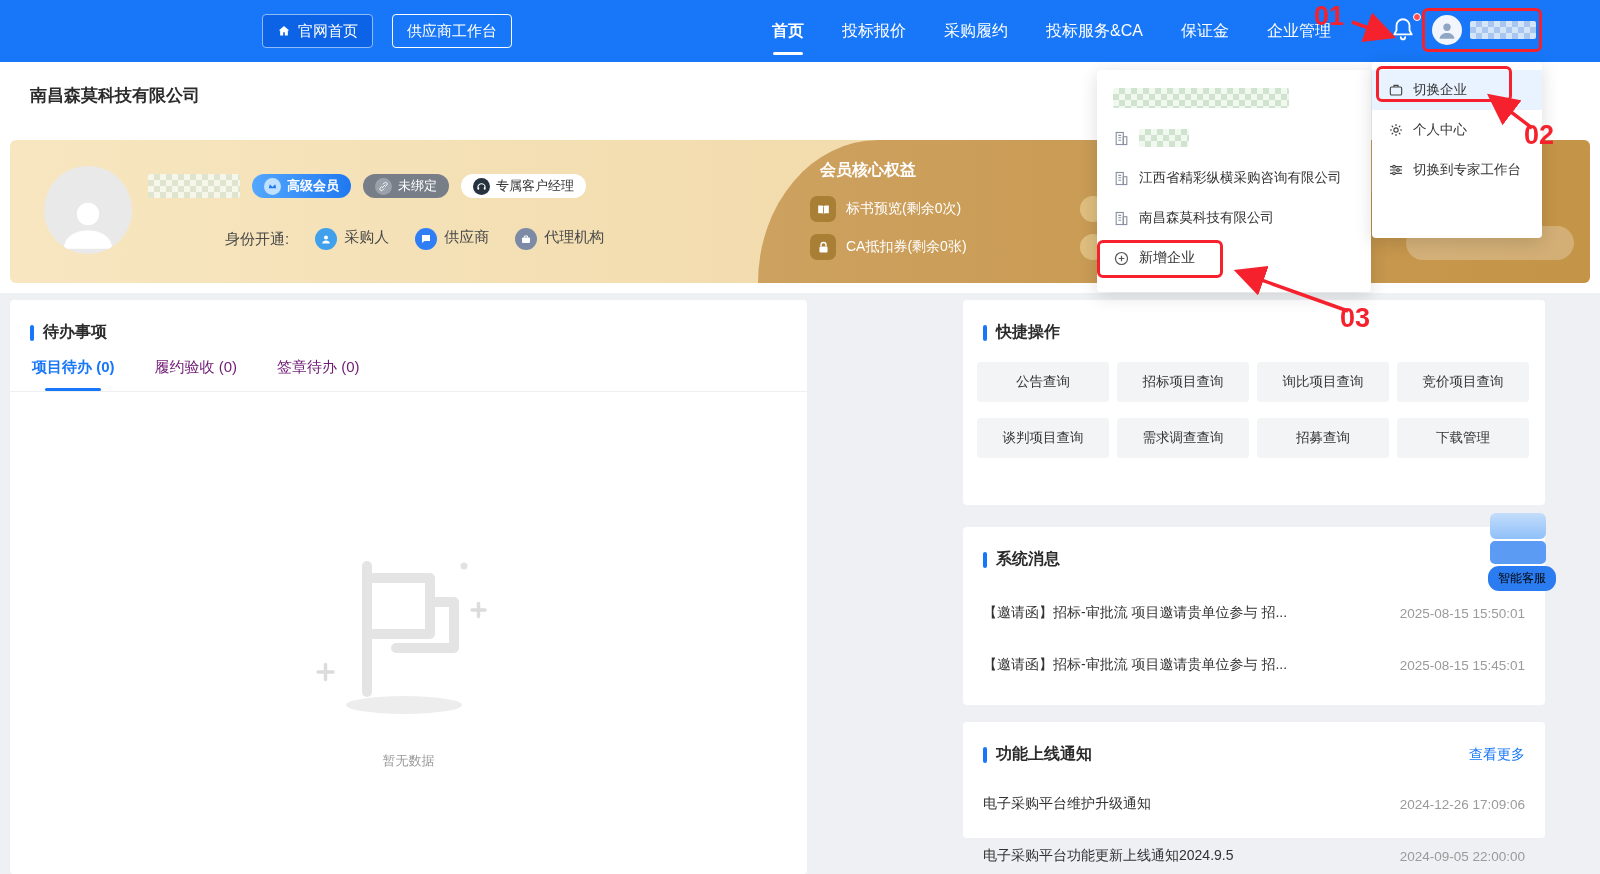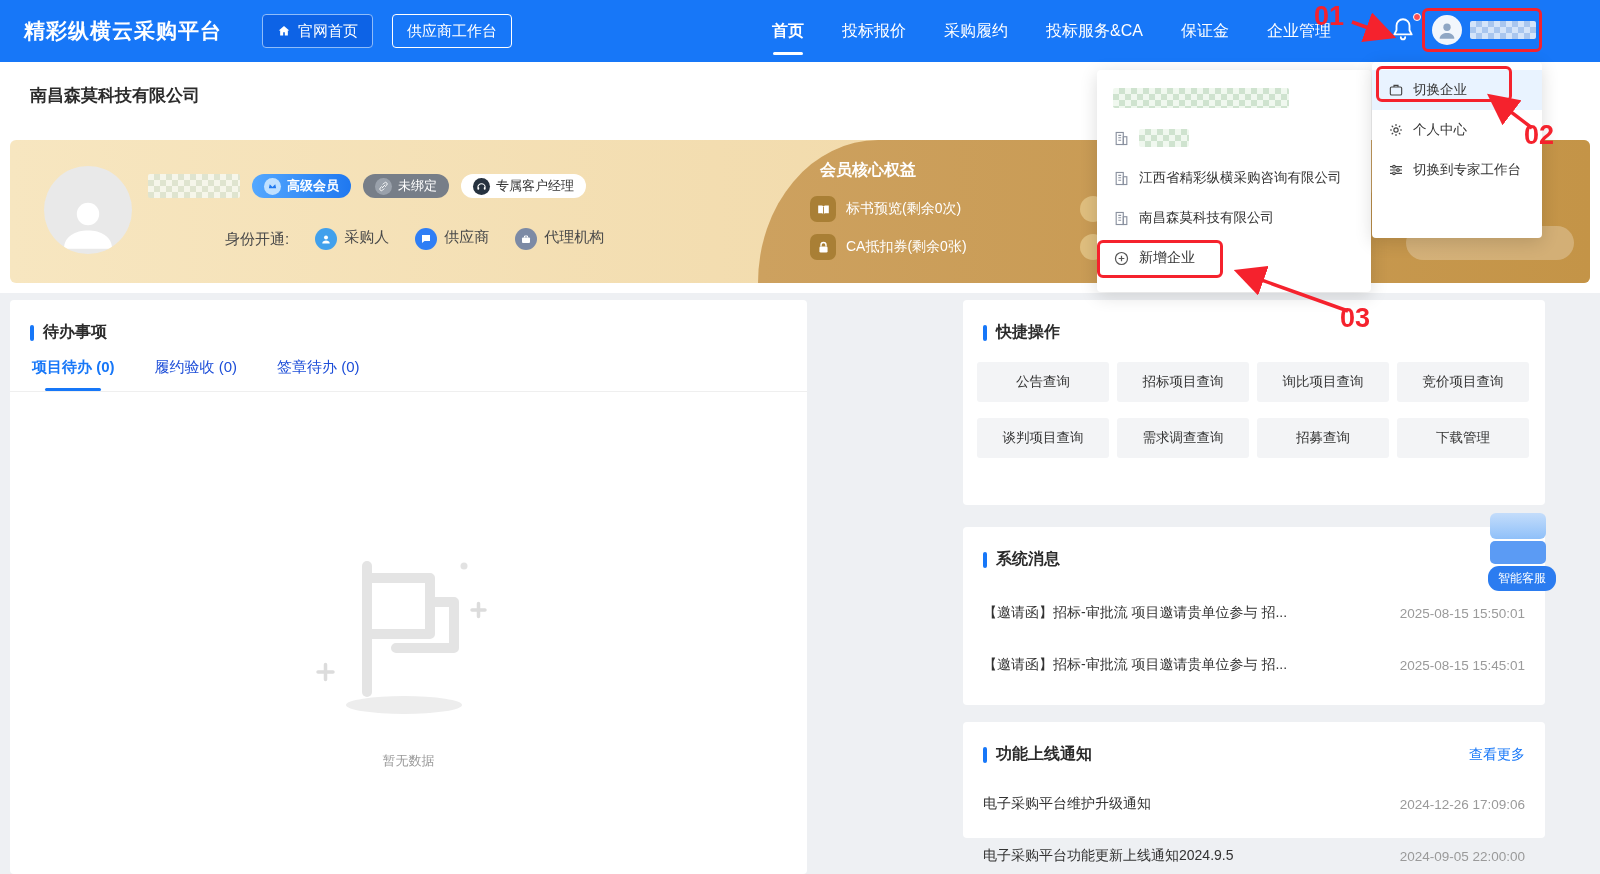--- a/index.html
+++ b/index.html
@@ -70,21 +70,21 @@
   
   .card{position:absolute;background:#fff;border-radius:4px}
   .card-todo{left:10px;top:300px;width:797px;height:574px}
   .card-quick{left:963px;top:300px;width:582px;height:205px}
   .card-msg{left:963px;top:527px;width:582px;height:178px}
   .card-notice{left:963px;top:722px;width:582px;height:116px}
   .sec-title{display:flex;align-items:center;gap:9px;font-size:16px;font-weight:bold;color:#2b2b2b}
   .sec-title::before{content:"";width:4px;height:16px;background:#1777f8;border-radius:2px}
   .todo-title{position:absolute;left:20px;top:22px}
   .tabs{position:absolute;left:0;top:58px;width:100%;display:flex;gap:40px;padding:0 0 14px 22px;border-bottom:1px solid #efefef}
-  .tab{font-size:15px;color:#1d4ed8;position:relative;cursor:pointer}
+  .tab{font-size:15px;color:#701a75;position:relative;cursor:pointer}
   .tab.active{color:#1777f8;font-weight:bold}
   .tab.active::after{content:"";position:absolute;left:50%;transform:translateX(-50%);bottom:-14px;width:56px;height:3px;background:#1777f8;border-radius:2px}
   .empty-flag{position:absolute;left:50%;top:250px;transform:translateX(-50%)}
   .empty-text{position:absolute;left:0;top:452px;width:100%;text-align:center;color:#9a9a9a;font-size:13px}
 
   .quick-title{position:absolute;left:20px;top:22px}
   .quick-grid{position:absolute;left:14px;top:62px;width:554px;display:flex;flex-wrap:wrap;gap:16px 8px}
   .quick-btn{width:132px;height:40px;background:#f3f4f6;border-radius:3px;display:flex;align-items:center;justify-content:center;
              font-size:13.5px;color:#333;cursor:pointer;white-space:nowrap}
 
@@ -93,36 +93,35 @@
   .row{height:52px;display:flex;align-items:center;justify-content:space-between;padding:0 20px;cursor:pointer}
   .row-text{font-size:14px;color:#333;max-width:370px;overflow:hidden;text-overflow:ellipsis;white-space:nowrap}
   .row-time{font-size:13.5px;color:#9a9a9a;white-space:nowrap}
   .notice-head{position:absolute;left:0;top:22px;width:100%;display:flex;justify-content:space-between;align-items:center;padding:0 20px}
   .more-link{font-size:14px;color:#1777f8;cursor:pointer}
 
   
   .float-bot{position:absolute;z-index:18}
   .bot-sq1{left:1490px;top:513px;width:56px;height:26px;border-radius:6px;background:linear-gradient(180deg,#c4ddfb,#8fc0f9)}
   .bot-sq2{left:1490px;top:541px;width:56px;height:23px;border-radius:5px;background:#5b9bf4}
-  .service-badge{left:1488px;top:566px;background:#2b7cf0;color:#ffffff;font-size:12px;padding:4px 10px;border-radius:11px;cursor:pointer;white-space:nowrap}
+  .service-badge{left:1488px;top:566px;background:#2b7cf0;color:#000000;font-size:12px;padding:4px 10px;border-radius:11px;cursor:pointer;white-space:nowrap}
 
   
   .hl-box{position:absolute;border:3px solid #f5222d;border-radius:6px;z-index:50;pointer-events:none}
   .anno-num{position:absolute;color:#f5222d;font-size:27px;font-weight:bold;z-index:50;pointer-events:none}
   .anno-arrows{position:absolute;left:0;top:0;width:1600px;height:874px;z-index:49;pointer-events:none}
 
   svg{display:block}
 </style>
 </head>
 <body>
 
 <div class="white-backing"></div>
 
 <header class="topbar">
-  <div class="logo">精彩纵横云采购平台</div>
 
   <div class="hdr-btn solid">
     <span>
       <svg width="14" height="14" viewBox="0 0 24 24">
           <path d="M12 3.5 3 11h2.4v8.5h5.2v-5.5h2.8v5.5h5.2V11H21z" fill="#fff"></path>
         </svg>
     </span>
     <span>官网首页</span>
   </div>
 

